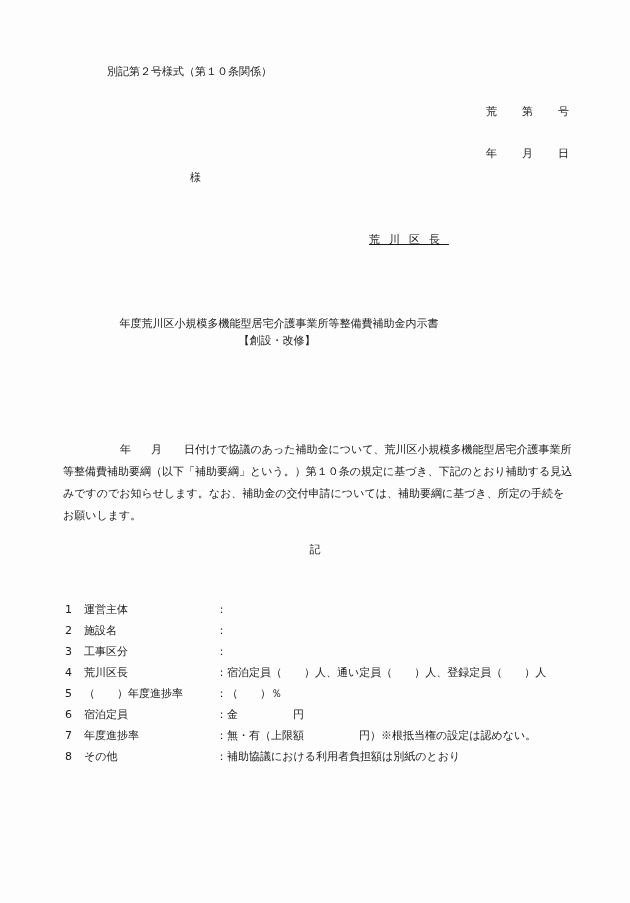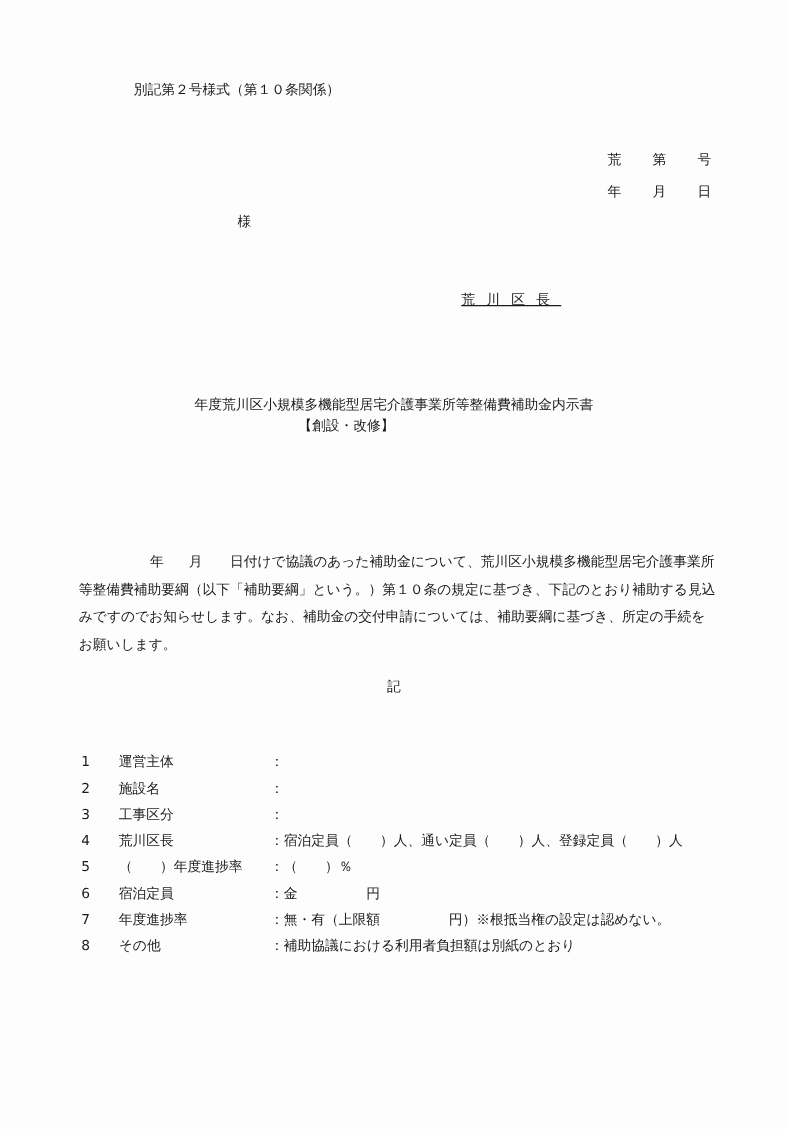--- a/index.html
+++ b/index.html
@@ -12,41 +12,41 @@
       height: 903px;
       position: relative;
       overflow: hidden;
       font-family: "DejaVu Serif", "Liberation Serif", serif;
       color: #1a1a1a;
       font-size: 11px;
       line-height: 1;
     }
     .abs { position: absolute; white-space: nowrap; }
     .form-ref { left: 63px; top: 66px; font-size: 11px; margin-left: 44px; }
-    .ref-no { left: 486px; top: 122px; text-decoration: underline; }
+    .ref-no { left: 486px; top: 106px; text-decoration: underline; }
     .ref-date { left: 486px; top: 148px; }
     .ref-row span { display: inline-block; width: 36px; }
     .ref-row span:last-child { width: auto; }
     .addressee { left: 190px; top: 172px; }
     .sender { left: 369px; top: 234px; letter-spacing: 9px; text-decoration: underline; }
-    .title { left: 0; width: 558px; text-align: center; top: 318px; white-space: nowrap; padding-left: 36px; }
+    .title { left: 0; width: 558px; text-align: center; top: 318px; white-space: nowrap; }
     .subtitle { left: 0; width: 554px; text-align: center; top: 335px; }
     .body-text {
       left: 63px; top: 439px; width: 510px;
       white-space: normal; line-height: 22px;
       text-indent: 0;
     }
     .body-text .lead-year { display: inline-block; margin-left: 57px; }
     .body-text .lead-month { display: inline-block; margin-left: 20px; }
     .body-text .lead-day { display: inline-block; margin-left: 22px; }
     .ki { left: 0; width: 630px; text-align: center; top: 544px; }
     .items { left: 63px; top: 604px; }
     .item { position: absolute; left: 0; white-space: nowrap; height: 14px; }
     .item .num { position: absolute; left: 2px; font-family: "DejaVu Sans", "Liberation Sans", sans-serif; }
-    .item .label { position: absolute; left: 32px; text-align: center; }
+    .item .label { position: absolute; left: 21px; text-align: center; }
     .item .value { position: absolute; left: 153px; }
   </style>
 </head>
 <body>
 
 <div class="abs form-ref">別記第２号様式（第１０条関係）</div>
 
 <div class="abs ref-no ref-row">
   <span>荒</span><span>第</span><span>号</span>
 </div>

